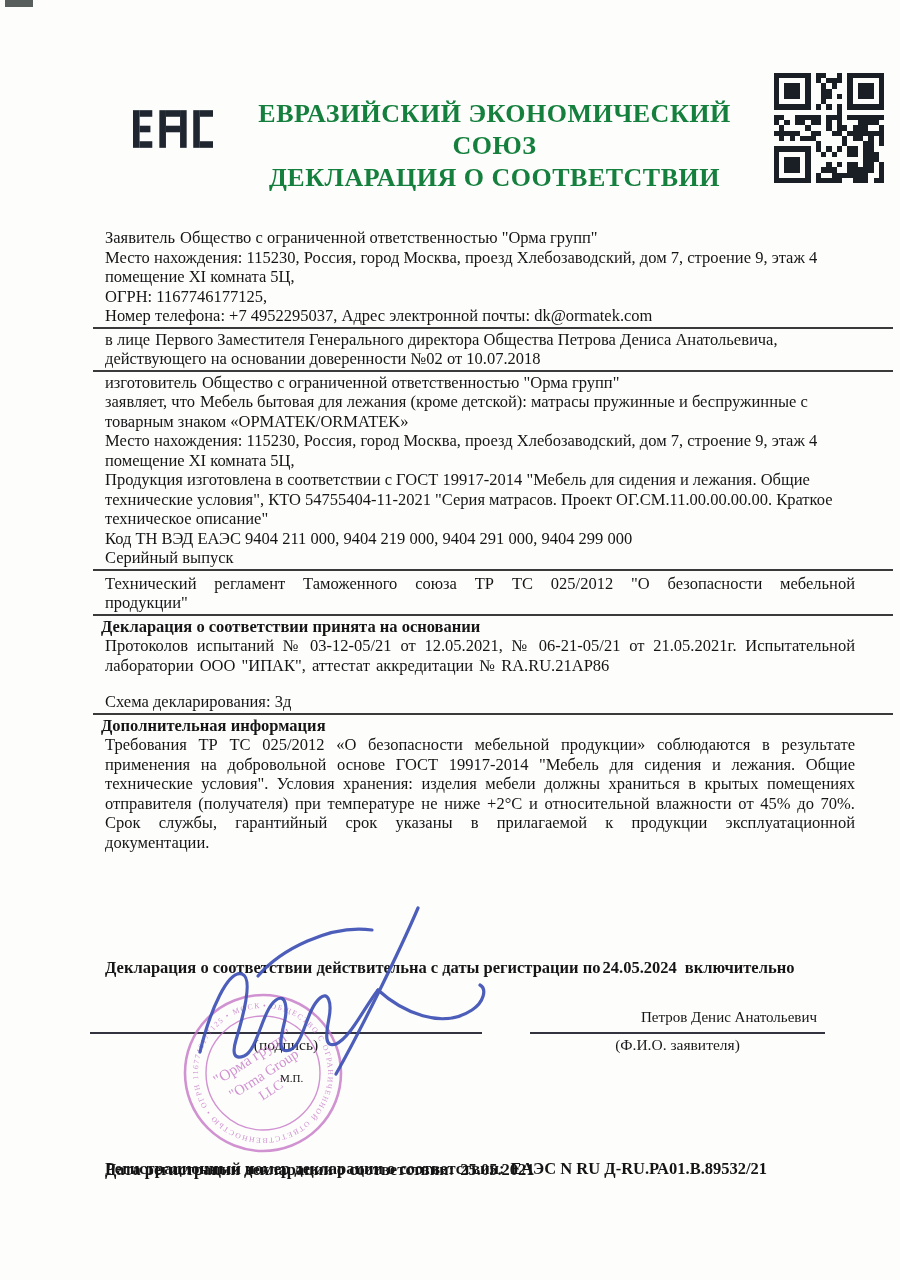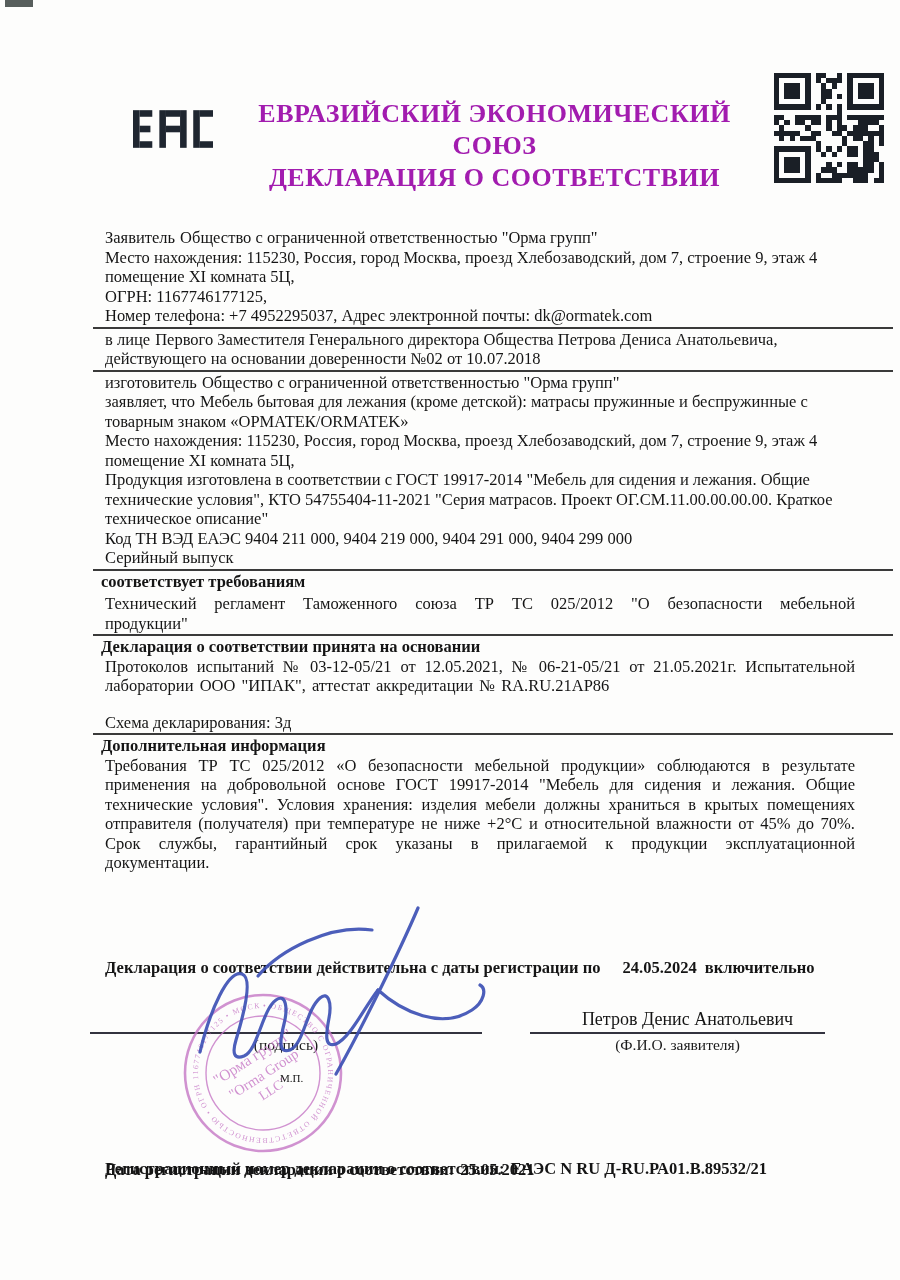--- a/index.html
+++ b/index.html
@@ -11,47 +11,47 @@
     font-family:"Liberation Serif","DejaVu Serif",serif;
     color:#151515;
     overflow:hidden;
   }
   
   .scan-artifact{position:absolute;left:5px;top:0;width:28px;height:7px;background:#39423f;opacity:.85;}
   .eac-logo{position:absolute;left:133px;top:88px;width:80px;height:82px;color:#1f2630;}
   .doc-title{
     position:absolute;left:222px;top:98px;width:545px;
     text-align:center;font-weight:bold;font-size:26px;line-height:32px;
-    letter-spacing:.5px;color:#a21caf;
+    letter-spacing:.5px;color:#15803d;
   }
   .qr{position:absolute;left:774px;top:72px;width:110px;height:112px;color:#1a1f26;}
   
   .body-flow{
     position:absolute;left:93px;top:228px;width:800px;
     font-size:16.5px;line-height:19.5px;
   }
   .t{padding:0 38px 0 12px;}
   .lead{font-weight:normal;margin-right:5px;}
   .hd{font-weight:bold;padding:0 38px 0 8px;}
   .jst{text-align:justify;}
   .wide{word-spacing:7px;}
   .w2{word-spacing:2px;}
   .rule{border-top:2px solid #3a3a3a;height:0;margin:1px 0;}
   .gap18{margin-top:17px;}
   .pad3{margin-top:3px;}
   
   .validity{position:absolute;left:105px;top:958px;width:770px;font-weight:bold;font-size:16.5px;}
-  .validity .sp{margin-left:22px;margin-right:8px;}
+  .validity .sp{margin-left:2px;margin-right:8px;}
   .sig-line{position:absolute;border-top:2px solid #33333f;height:0;}
   .sig-line.left{left:90px;top:1032px;width:392px;}
   .sig-line.right{left:530px;top:1032px;width:295px;}
   .caption{position:absolute;text-align:center;font-size:15.5px;color:#1b1b1b;}
   .caption.sign{left:90px;top:1036px;width:392px;}
   .caption.fio{left:530px;top:1036px;width:295px;}
-  .fio-name{position:absolute;left:540px;top:1009px;width:295px;text-align:center;font-size:18px;}
+  .fio-name{position:absolute;left:522px;top:1009px;width:295px;text-align:right;font-size:15px;}
   .mp{position:absolute;left:280px;top:1072px;font-size:11px;z-index:5;}
   .reg-line{position:absolute;left:105px;font-weight:bold;font-size:16.5px;}
   .reg-line .val{margin-left:6px;}
   .reg-number{top:1119px;margin-top:40px;}
   .reg-date{top:1160px;}
   
   .stamp{position:absolute;left:181px;top:991px;width:164px;height:164px;color:var(--stamp,#c678c6);opacity:.8;z-index:2;}
   .signature{position:absolute;left:140px;top:890px;width:370px;height:210px;color:var(--ink,#3d51b5);z-index:6;}
 </style>
 </head>
@@ -353,21 +353,20 @@
     <div class="t">
       <b class="lead">заявляет, что</b><span>Мебель бытовая для лежания (кроме детской): матрасы пружинные и беспружинные с товарным знаком «ОРМАТЕК/ORMATEK»</span>
     </div>
     <div class="t">Место нахождения: 115230, Россия, город Москва, проезд Хлебозаводский, дом 7, строение 9, этаж 4 помещение XI комната 5Ц,</div>
     <div class="t">Продукция изготовлена в соответствии с ГОСТ 19917-2014 "Мебель для сидения и лежания. Общие технические условия", КТО 54755404-11-2021 "Серия  матрасов. Проект ОГ.СМ.11.00.00.00.00. Краткое техническое описание"</div>
     <div class="t">Код ТН ВЭД ЕАЭС 9404 211 000, 9404 219 000, 9404 291 000, 9404 299 000</div>
     <div class="t">Серийный выпуск</div>
 
     <div class="rule"></div>
 
-    <div class="hd">соответствует требованиям</div>
     <div class="t jst wide pad3">Технический регламент Таможенного союза ТР ТС 025/2012 "О безопасности мебельной продукции"</div>
 
     <div class="rule"></div>
 
     <div class="hd">Декларация о соответствии принята на основании</div>
     <div class="t jst w2">Протоколов испытаний № 03-12-05/21 от 12.05.2021, № 06-21-05/21  от 21.05.2021г. Испытательной лаборатории ООО "ИПАК", аттестат аккредитации № RA.RU.21АР86</div>
     <div class="t gap18">Схема декларирования: 3д</div>
 
     <div class="rule"></div>
 

